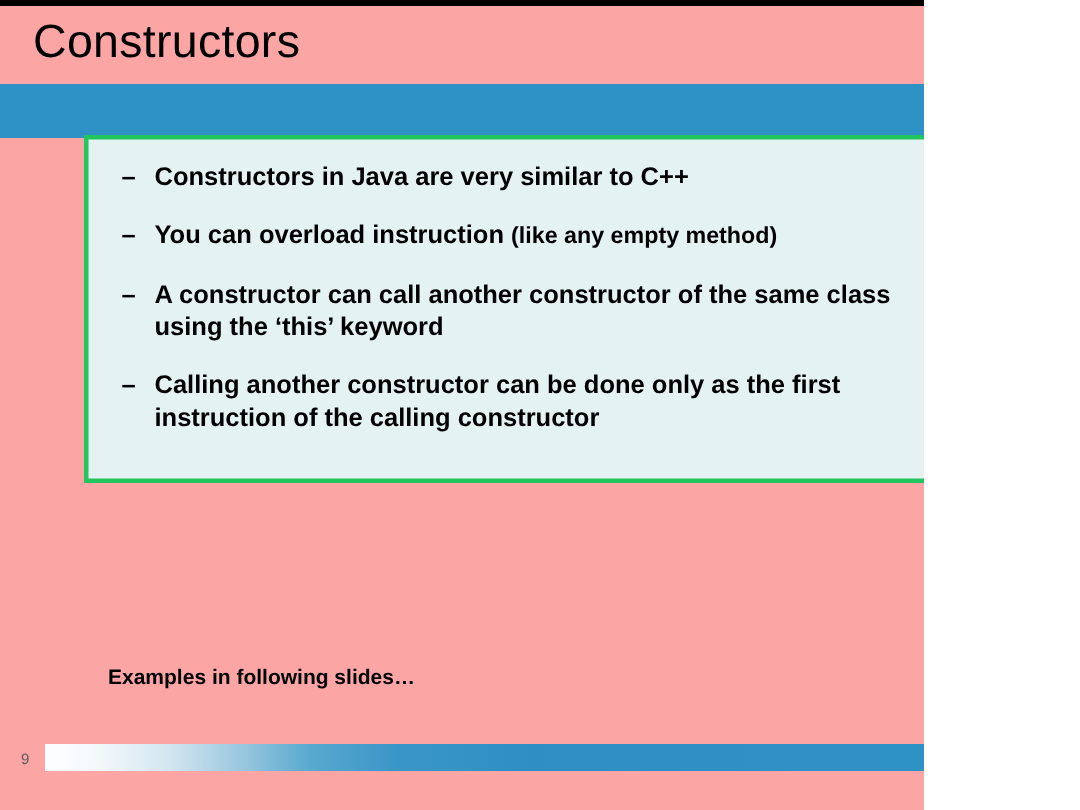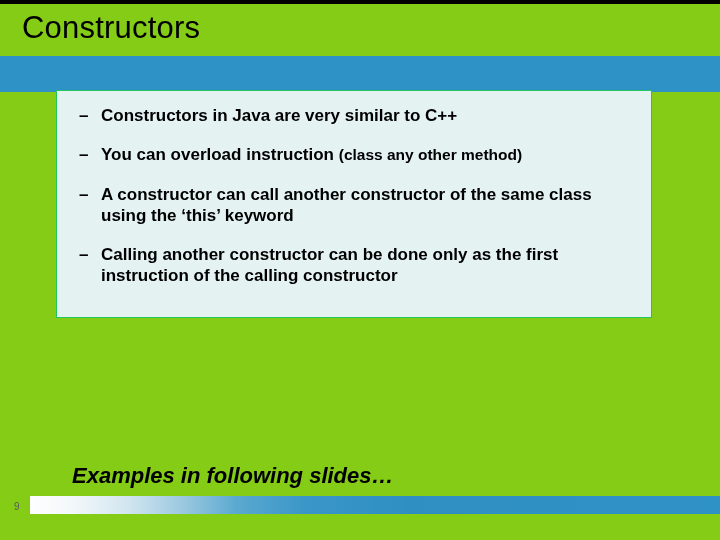--- a/index.html
+++ b/index.html
@@ -1,21 +1,21 @@
 <!DOCTYPE html>
 <html><head>
 <meta charset="utf-8">
 <style>
   * { margin: 0; padding: 0; box-sizing: border-box; }
   html, body { width: 720px; height: 540px; font-family: Arial, Helvetica, sans-serif; background: #fff; }
   .slide {
-    width: 720px;
+    width: 616px;
     height: 540px;
     position: relative;
-    background: #84cc16;
+    background: #fca5a5;
     overflow: hidden;
   }
   .top-black {
     position: absolute;
     top: 0; left: 0; right: 0;
     height: 4px;
     background: #000;
   }
   .title-wrap {
     position: absolute;
@@ -34,21 +34,21 @@
     left: 0; right: 0;
     height: 36px;
     background: #2f92c6;
   }
   .content-box {
     position: absolute;
     top: 90px;
     left: 56px;
     width: 596px;
     background: #e5f2f2;
-    border: 1px solid #22c55e;
+    border: 3px solid #22c55e;
     padding: 14px 12px 14px 18px;
   }
   .bullet-list {
     list-style: none;
   }
   .bullet-item {
     position: relative;
     padding-left: 26px;
     font-size: 17px;
     font-weight: 700;
@@ -63,26 +63,25 @@
     left: 4px;
     top: 0;
     font-weight: 700;
   }
   .note {
     font-weight: 700;
     font-size: 15.5px;
   }
   .outside-text {
     position: absolute;
-    top: 463px;
+    top: 443px;
     left: 72px;
-    font-size: 22px;
+    font-size: 14px;
     font-weight: 700;
     color: #000;
-    font-style: italic;
   }
   .footer-bar {
     position: absolute;
     bottom: 26px;
     left: 30px;
     right: 0;
     height: 18px;
     background: linear-gradient(90deg,
       #fefefe 0%, #f3f8fb 6%, #d3e6f0 14%, #9cc9e0 22%,
       #5aa9d0 30%, #3a96c7 40%, #2f8fc3 55%, #2f92c6 100%);
@@ -107,21 +106,21 @@
   </div>
 
   <div class="blue-band"></div>
 
   <div class="content-box">
     <ul class="bullet-list">
       <li class="bullet-item">
         <span class="sub">Constructors in Java are very similar to C++</span><span class="note"></span>
       </li>
       <li class="bullet-item">
-        <span class="sub">You can overload instruction </span><span class="note">(class any other method)</span>
+        <span class="sub">You can overload instruction </span><span class="note">(like any empty method)</span>
       </li>
       <li class="bullet-item">
         <span class="sub">A constructor can call another constructor of the same class using the ‘this’ keyword</span><span class="note"></span>
       </li>
       <li class="bullet-item">
         <span class="sub">Calling another constructor can be done only as the first instruction of the calling constructor</span><span class="note"></span>
       </li>
     </ul>
   </div>
 

